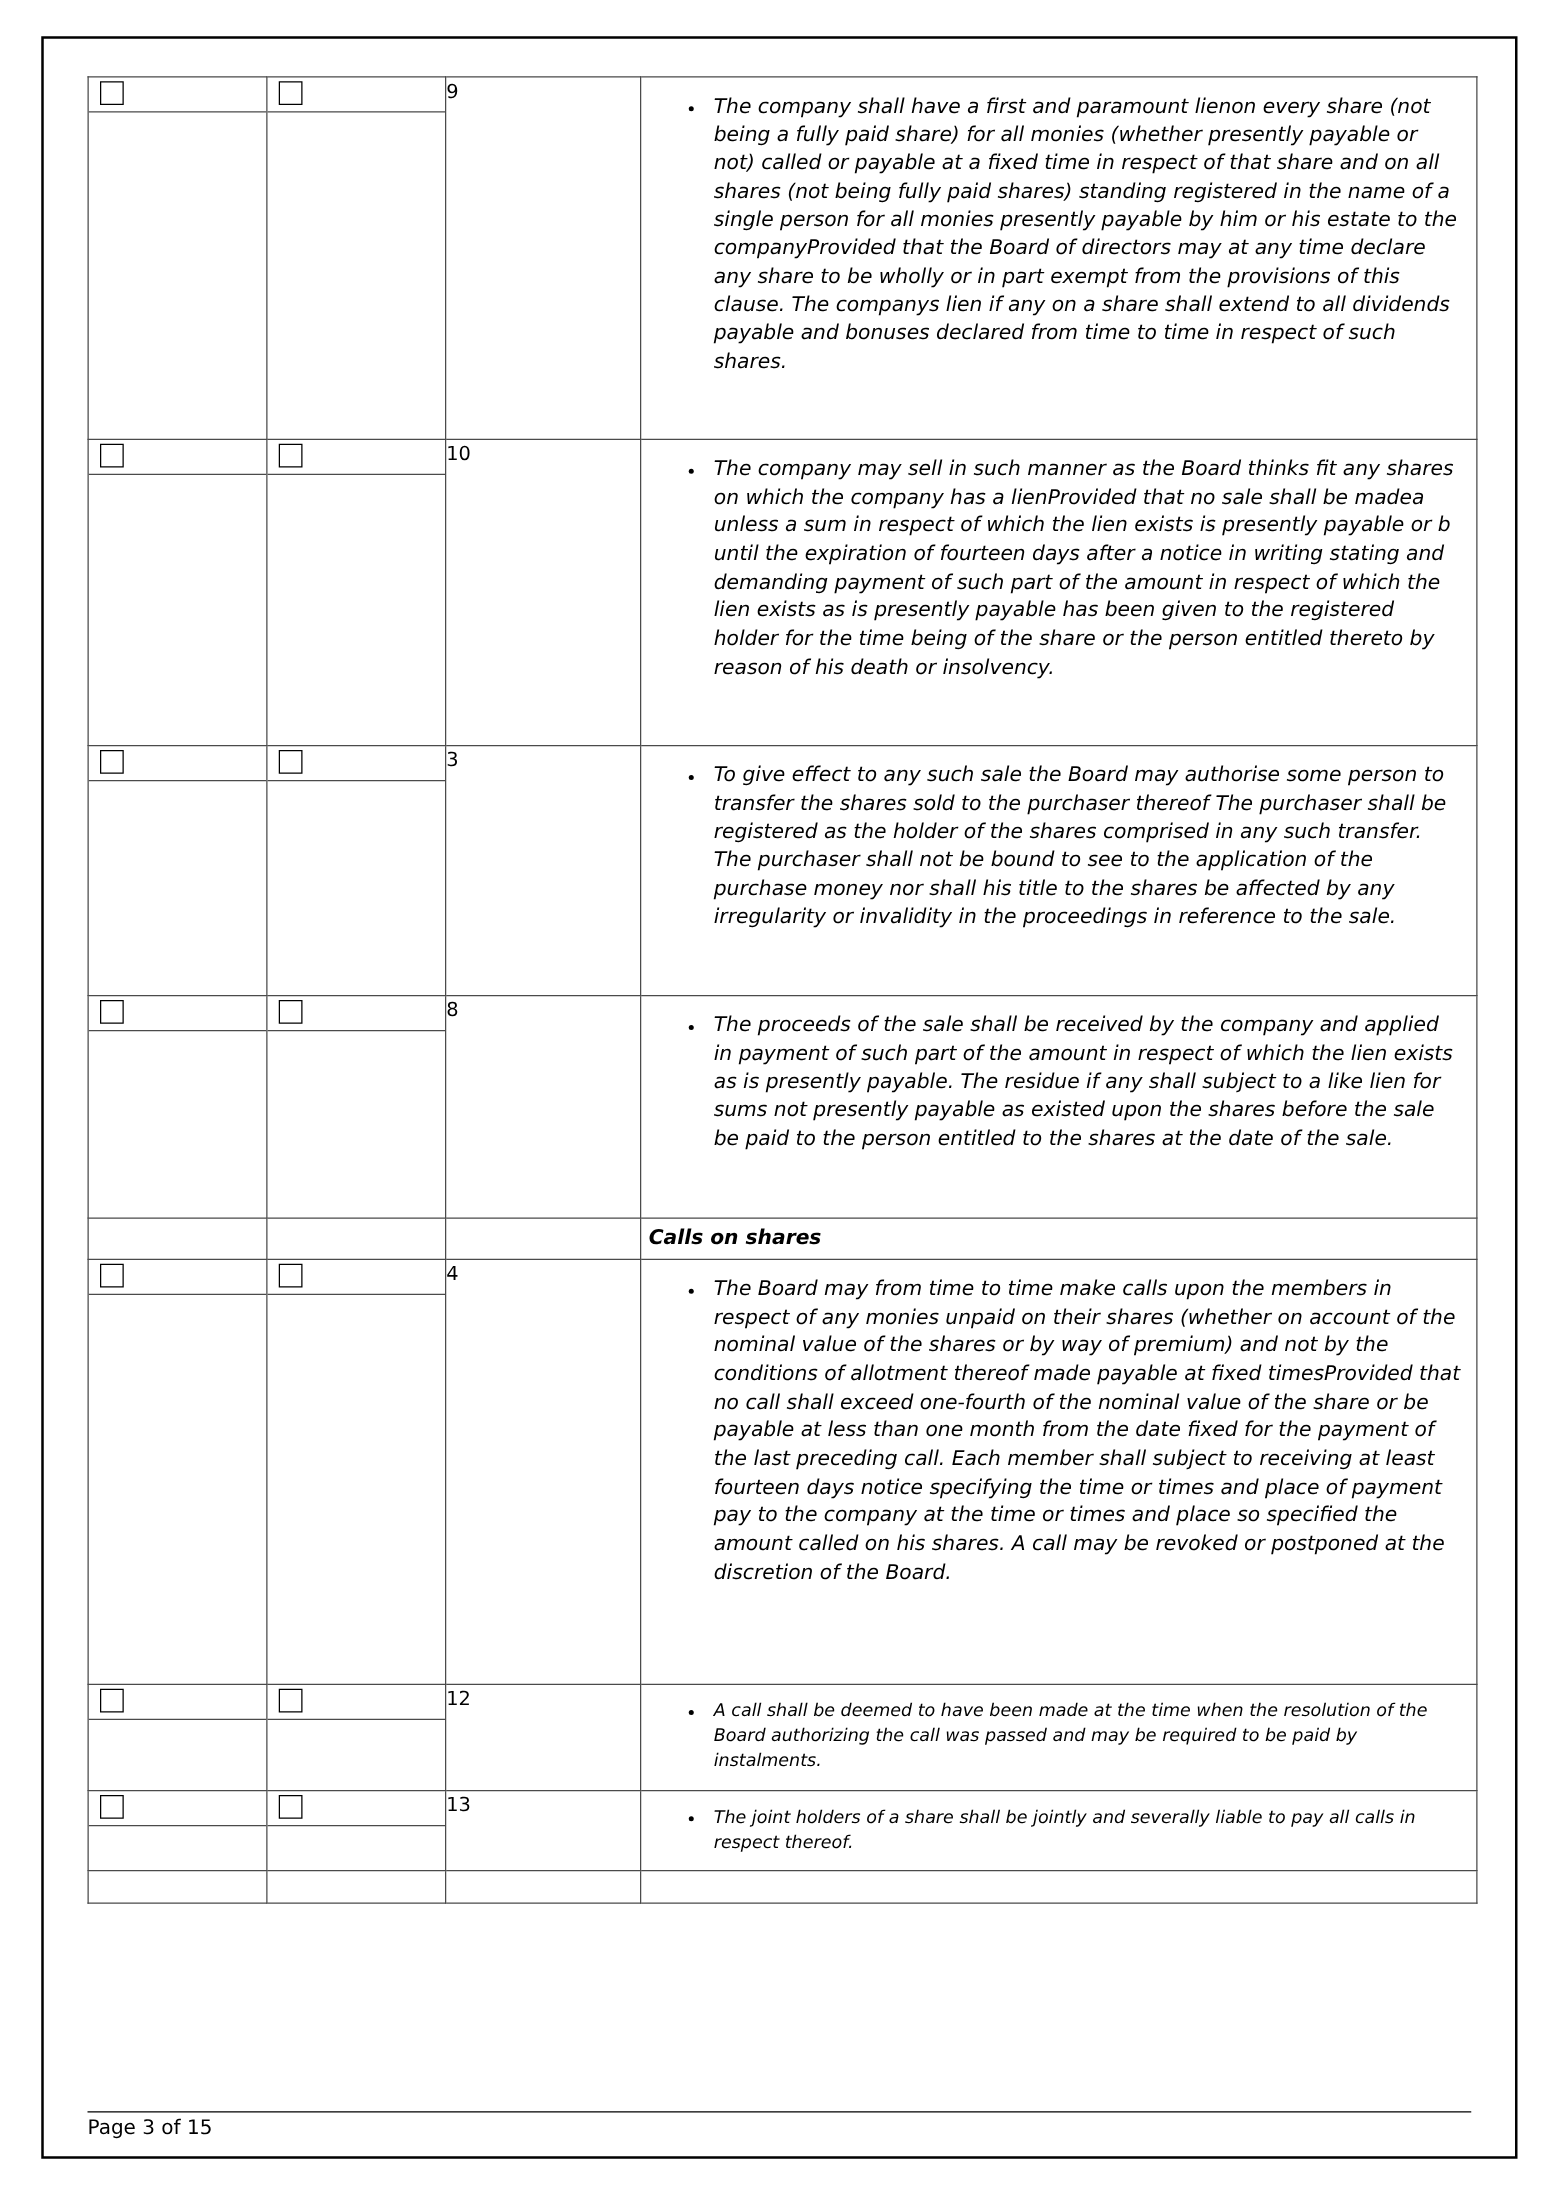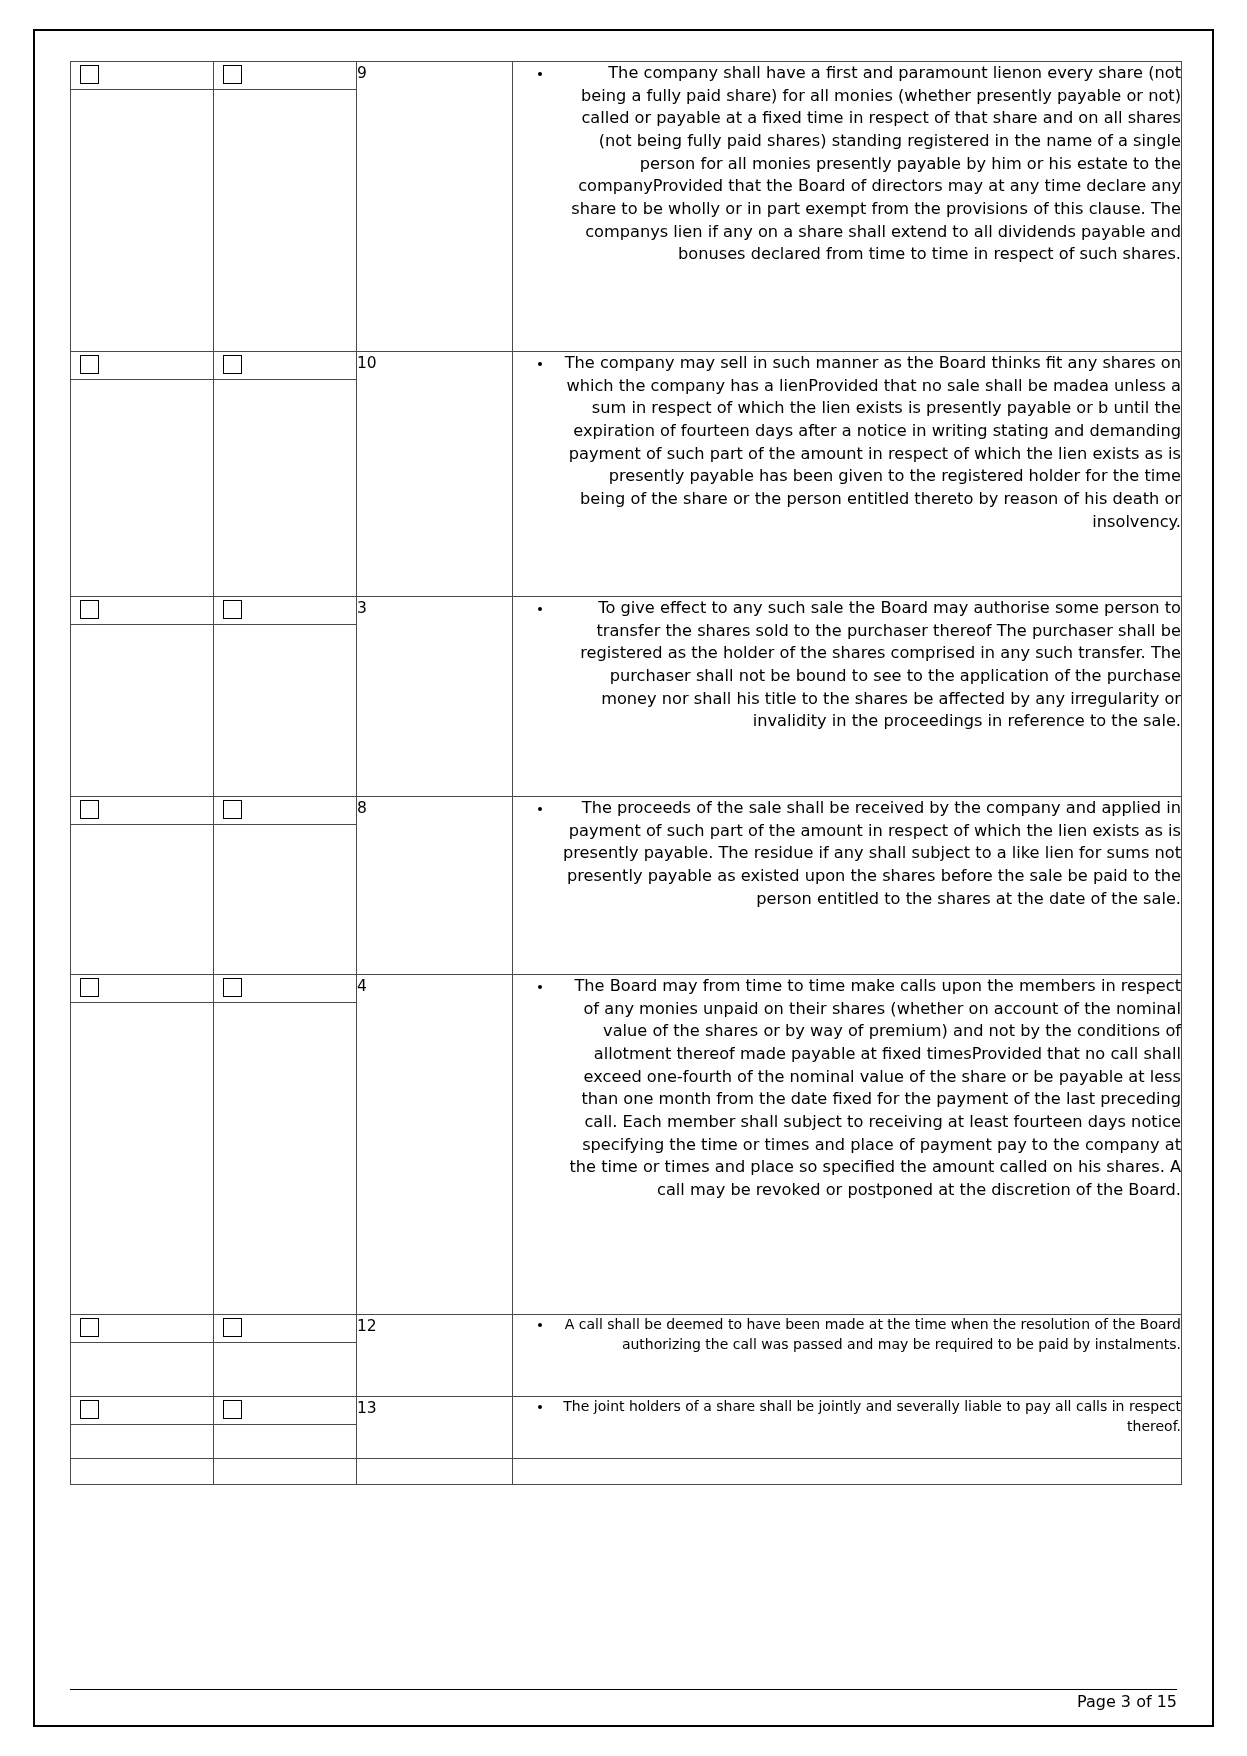--- a/index.html
+++ b/index.html
@@ -74,44 +74,45 @@
     padding: 7px 4px 8px 4px;
   }
   ul.bullets {
     margin: 0;
     padding: 0 0 0 40px;
     list-style-type: disc;
   }
   ul.bullets li {
     font-size: 16.2px;
     line-height: 1.40;
-    text-align: right;
+    text-align: left;
     padding-left: 6px;
-    margin: 0;
+    margin: 12px;
+    font-style: italic;
   }
   ul.bullets li::marker {
     font-size: 13px;
   }
   .section-head {
     font-weight: bold;
     font-style: italic;
     font-size: 16.2px;
     padding: 4px 0 4px 6px;
     line-height: 1.3;
   }
   .small-row ul.bullets li {
     font-size: 14px;
     line-height: 1.42;
   }
   .footer {
     position: absolute;
     right: 0px;
     bottom: -6px;
     width: 100%;
-    text-align: right;
+    text-align: left;
     font-size: 16px;
     border-top: 1.6px solid #000000;
     padding-top: 2px;
   }
   .spacer-row td { height: 26px; }
   .blank-pad { height: 100%; }
 </style>
 </head>
 <body>
 
@@ -220,20 +221,28 @@
                 <span>8</span>
               </div>
           </td>
           <td class="text-cell">
             <ul class="bullets">
               <li>The proceeds of the sale shall be received by the company and applied in payment of such part of the amount in respect of which the lien exists as is presently payable. The residue if any shall subject to a like lien for sums not presently payable as existed upon the shares before the sale be paid to the person entitled to the shares at the date of the sale.</li>
             </ul>
           </td>
         </tr>
 
+        <tr style="height:33px;">
+          <td></td>
+          <td></td>
+          <td></td>
+          <td>
+            <div class="section-head">Calls on shares</div>
+          </td>
+        </tr>
 
         <tr style="height:340px;">
           <td>
             <div class="chk-top">
               <span class="chk-box"></span>
             </div>
             <div class="blank-pad"></div>
           </td>
           <td>
             <div class="chk-top">

